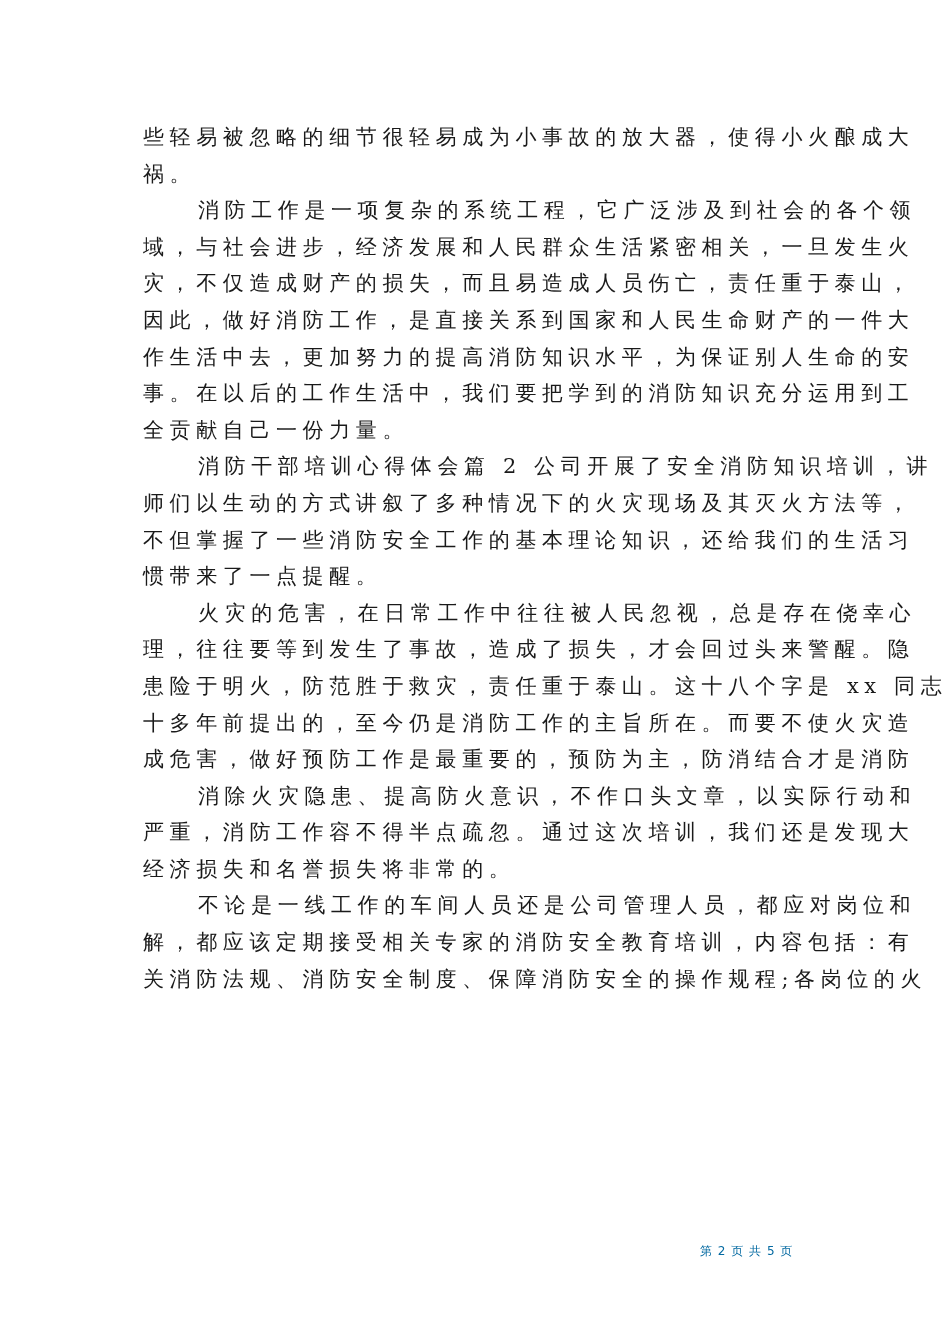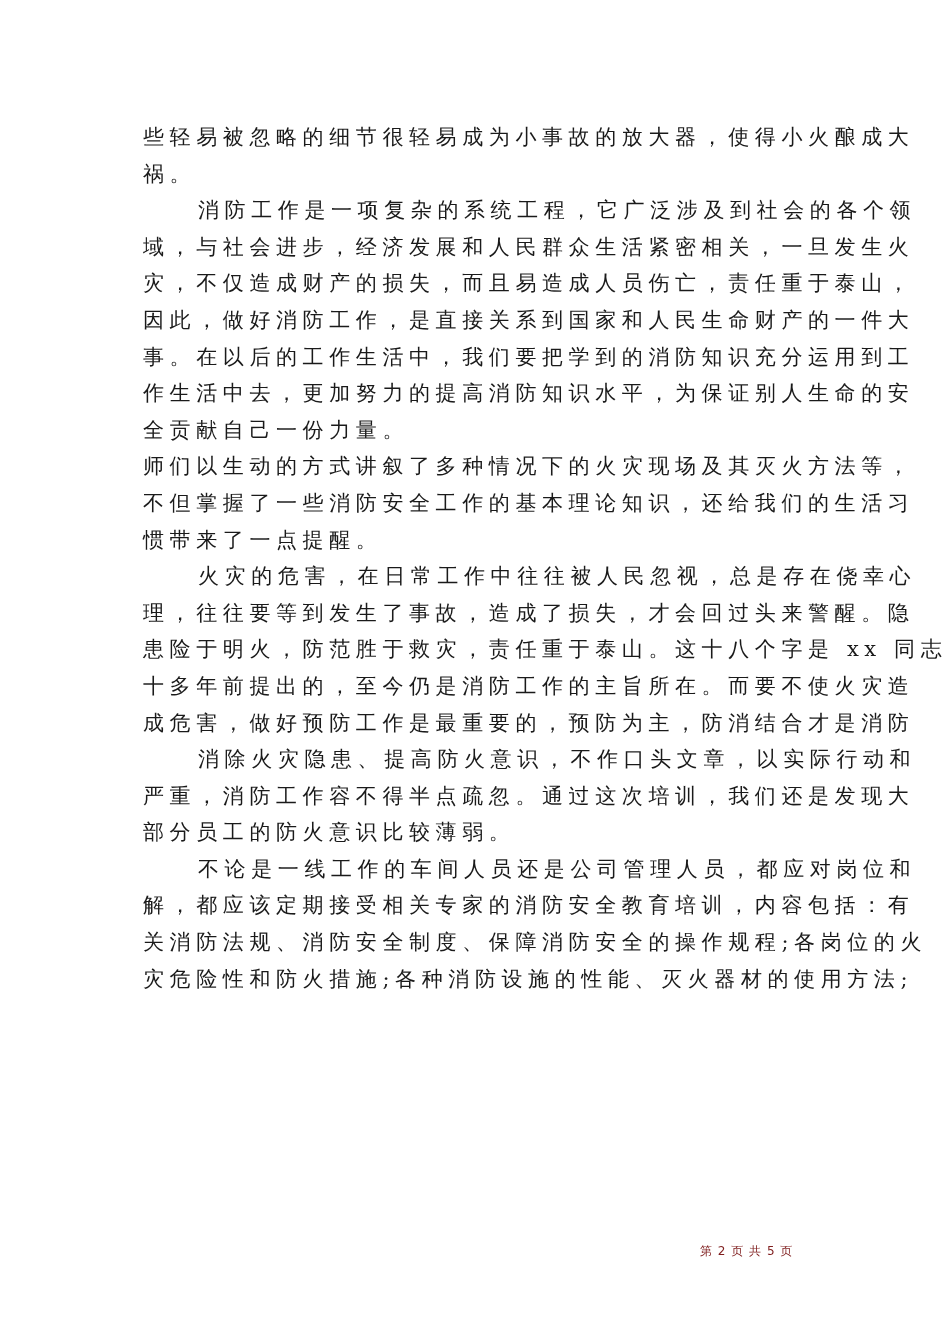--- a/index.html
+++ b/index.html
@@ -47,69 +47,69 @@
     }
     .line.last {
       text-align-last: left;
     }
     .footer {
       position: absolute;
       left: 700px;
       top: 1243px;
       width: 120px;
       font-size: 12px;
-      color: #7f1d1d;
+      color: #0369a1;
       letter-spacing: 1px;
       font-family: "DejaVu Sans", "Liberation Sans", sans-serif;
     }
   </style>
 </head>
 <body>
 
 <div class="page">
   <div class="content">
 
     <div class="para">
       <span class="line">些轻易被忽略的细节很轻易成为小事故的放大器，使得小火酿成大</span>
       <span class="line last">祸。</span>
     </div>
 
     <div class="para">
       <span class="line" style="padding-left:55px">消防工作是一项复杂的系统工程，它广泛涉及到社会的各个领</span>
       <span class="line">域，与社会进步，经济发展和人民群众生活紧密相关，一旦发生火</span>
       <span class="line">灾，不仅造成财产的损失，而且易造成人员伤亡，责任重于泰山，</span>
       <span class="line">因此，做好消防工作，是直接关系到国家和人民生命财产的一件大</span>
+      <span class="line">作生活中去，更加努力的提高消防知识水平，为保证别人生命的安</span>
       <span class="line">事。在以后的工作生活中，我们要把学到的消防知识充分运用到工</span>
-      <span class="line">作生活中去，更加努力的提高消防知识水平，为保证别人生命的安</span>
       <span class="line last">全贡献自己一份力量。</span>
     </div>
 
     <div class="para">
+      <span class="line" style="padding-left:55px">消防干部培训心得体会篇 2 公司开展了安全消防知识培训，讲</span>
       <span class="line last">师们以生动的方式讲叙了多种情况下的火灾现场及其灭火方法等，</span>
       <span class="line">不但掌握了一些消防安全工作的基本理论知识，还给我们的生活习</span>
       <span class="line last">惯带来了一点提醒。</span>
     </div>
 
     <div class="para">
       <span class="line" style="padding-left:55px">火灾的危害，在日常工作中往往被人民忽视，总是存在侥幸心</span>
       <span class="line">理，往往要等到发生了事故，造成了损失，才会回过头来警醒。隐</span>
       <span class="line">患险于明火，防范胜于救灾，责任重于泰山。这十八个字是 xx 同志</span>
       <span class="line">十多年前提出的，至今仍是消防工作的主旨所在。而要不使火灾造</span>
       <span class="line">成危害，做好预防工作是最重要的，预防为主，防消结合才是消防</span>
     </div>
 
     <div class="para">
       <span class="line" style="padding-left:55px">消除火灾隐患、提高防火意识，不作口头文章，以实际行动和</span>
       <span class="line">严重，消防工作容不得半点疏忽。通过这次培训，我们还是发现大</span>
-      <span class="line last">部分员工的防火意识比较薄弱。</span>
+      <span class="line last">经济损失和名誉损失将非常的。</span>
     </div>
 
     <div class="para">
       <span class="line" style="padding-left:55px">不论是一线工作的车间人员还是公司管理人员，都应对岗位和</span>
       <span class="line">解，都应该定期接受相关专家的消防安全教育培训，内容包括：有</span>
       <span class="line">关消防法规、消防安全制度、保障消防安全的操作规程;各岗位的火</span>
-      <span class="line">灾危险性和防火措施;各种消防设施的性能、灭火器材的使用方法;</span>
     </div>
 
   </div>
 
   <div class="footer">第 2 页 共 5 页</div>
 </div>
 
 </body></html>

